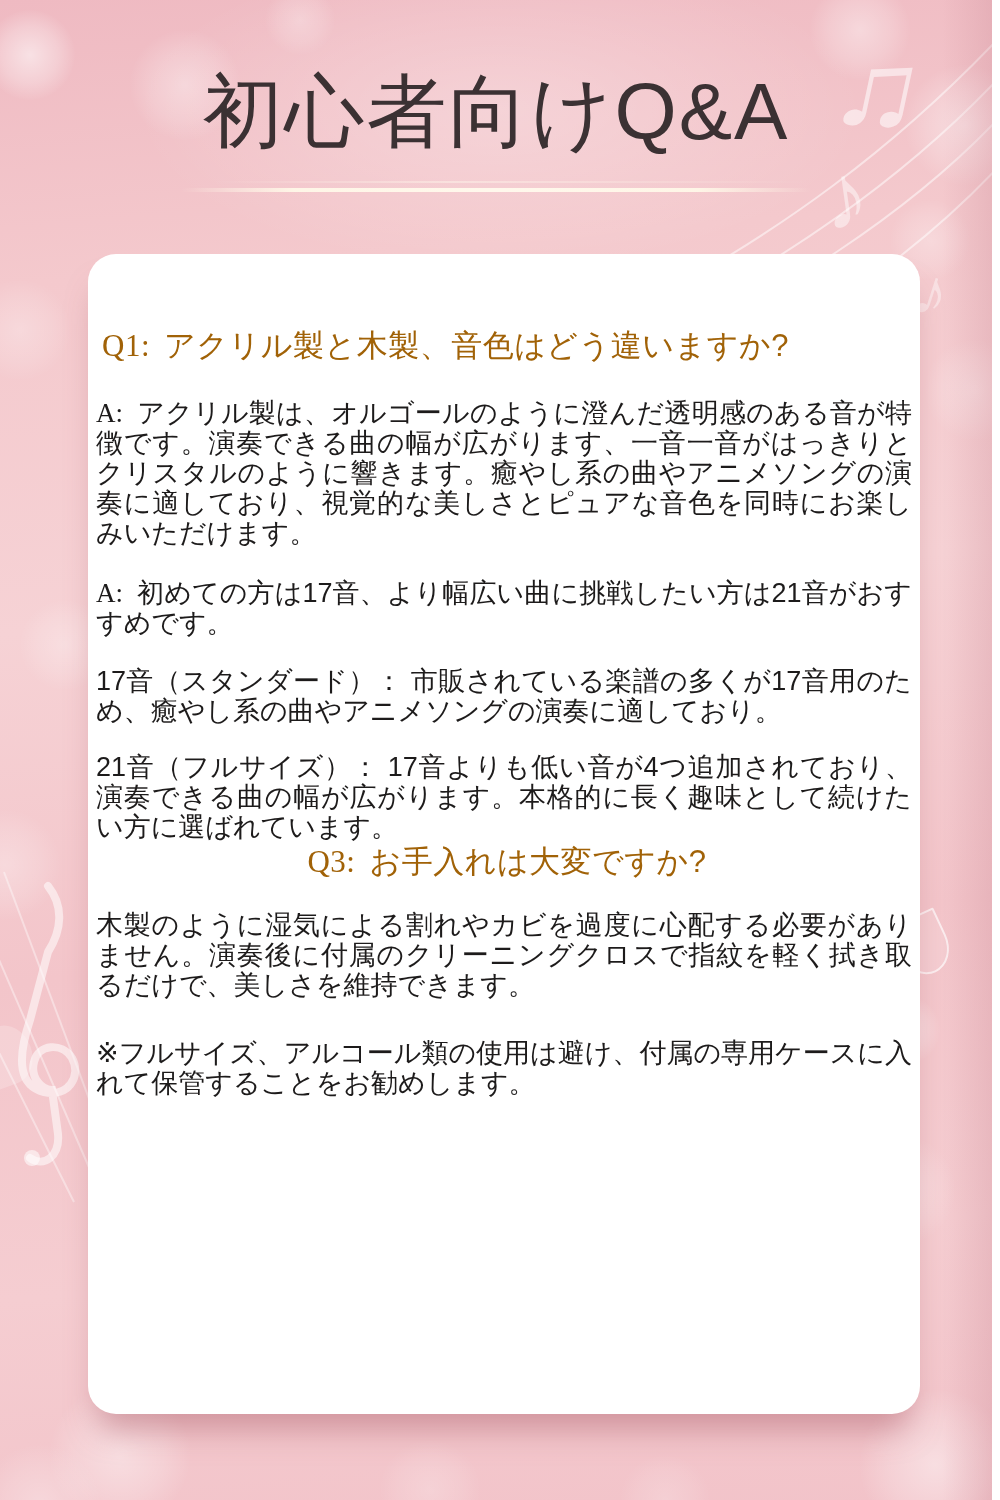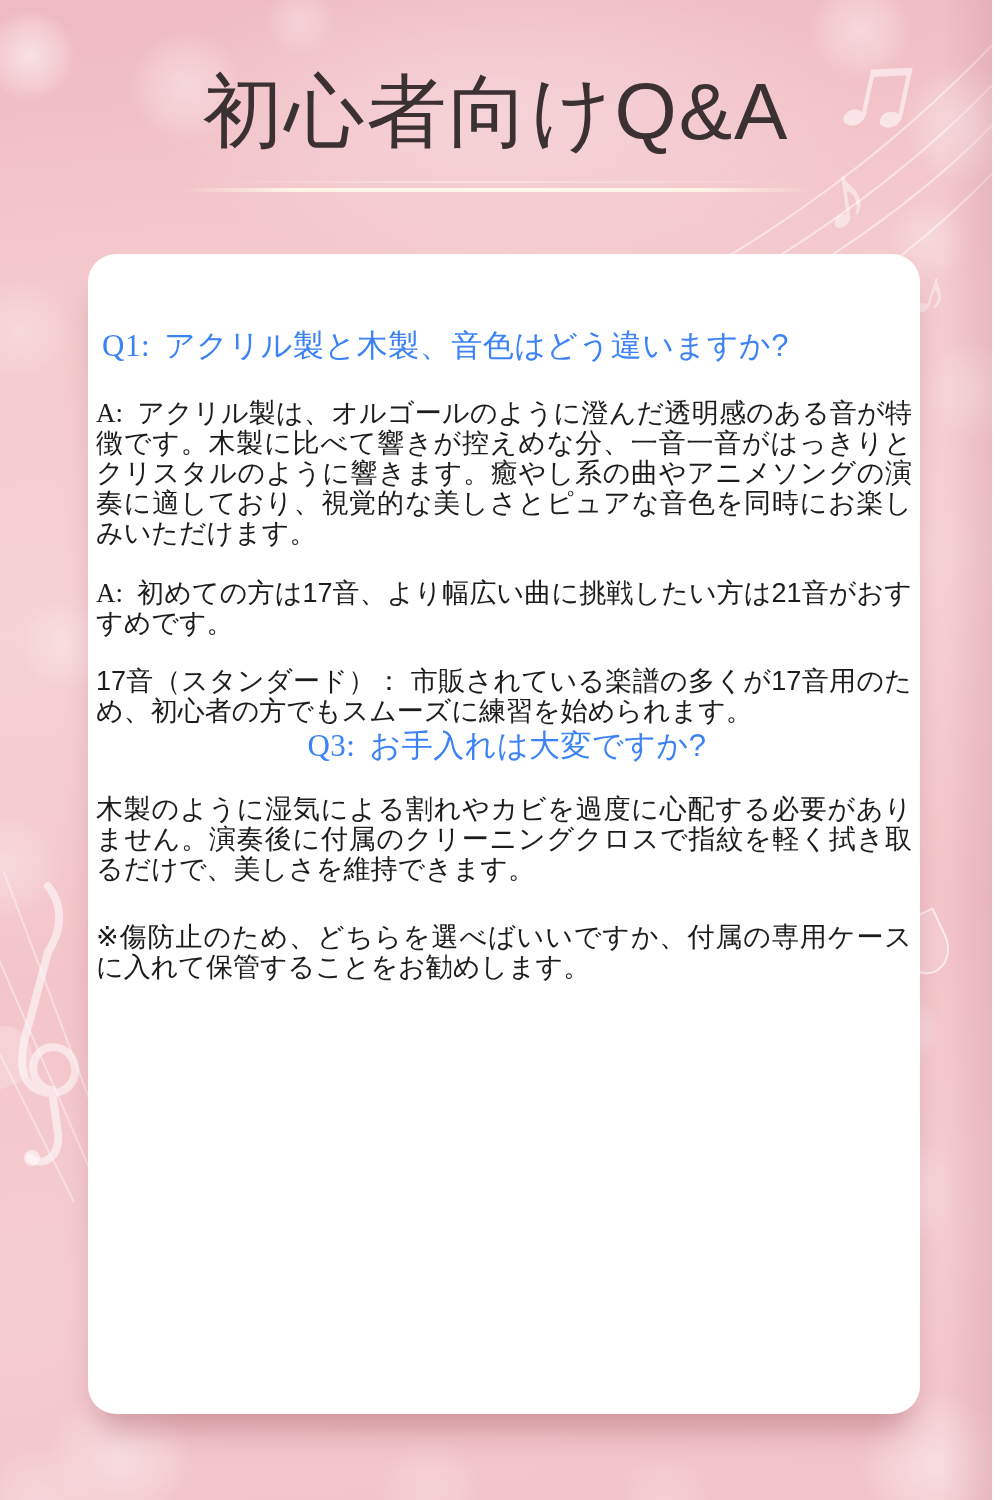--- a/index.html
+++ b/index.html
@@ -28,21 +28,21 @@
   .underline-wrap{position:relative;height:4px;margin-top:20px;}
   .line-main{position:absolute;left:calc(50% - 315px);width:630px;height:4px;border-radius:2px;
      background:linear-gradient(90deg,rgba(255,248,232,0) 0%,rgba(255,248,232,.95) 18%,#fff8ec 50%,rgba(255,248,232,.95) 82%,rgba(255,248,232,0) 100%);}
   .line-faint{position:absolute;top:-7px;left:calc(50% - 285px);width:600px;height:2px;opacity:.45;
      background:linear-gradient(90deg,rgba(255,248,232,0),#fff8ec 40%,rgba(255,248,232,0));}
   
   .card{position:relative;width:816px;height:1088px;margin:62px 0 0 88px;
      padding:72px 8px 0 8px;background:#ffffff;border-radius:28px;
      box-shadow:0 26px 30px -10px rgba(176,99,112,.5);}
   .card h2{margin:0 0 0 6px;font-size:31px;line-height:40px;font-weight:400;
-     color:#3b82f6;letter-spacing:.5px;}
+     color:#a16207;letter-spacing:.5px;}
   .card p{margin:0;font-size:27px;line-height:30px;color:#1d1b1b;
      text-align:justify;letter-spacing:0;}
   .latin{font-family:"Liberation Serif","DejaVu Serif",serif;margin-right:14px;}
   .mtA1{margin-top:32px !important;}
   .mtH2{margin-top:84px;}
   .mtA2{margin-top:30px !important;}
   .mtX1{margin-top:28px !important;}
   .mtX2{margin-top:26px !important;}
   .mtH3{margin-top:88px;text-align:center;}
   .mtA3{margin-top:26px !important;}
@@ -107,28 +107,29 @@
     <div class="underline-wrap">
       <div class="line-faint"></div>
       <div class="line-main"></div>
     </div>
   </header>
 
   <main class="card">
 
     <section>
       <h2><span class="latin">Q1:</span><span>アクリル製と木製、音色はどう違いますか?</span></h2>
-      <p class="mtA1"><span class="latin">A:</span><span>アクリル製は、オルゴールのように澄んだ透明感のある音が特徴です。木製に比べて響きが控えめな分、一音一音がはっきりとクリスタルのように響きます。癒やし系の曲やアニメソングの演奏に適しており、視覚的な美しさとピュアな音色を同時にお楽しみいただけます。</span></p>
+      <p class="mtA1"><span class="latin">A:</span><span>アクリル製は、オルゴールのように澄んだ透明感のある音が特徴です。演奏できる曲の幅が広がります、一音一音がはっきりとクリスタルのように響きます。癒やし系の曲やアニメソングの演奏に適しており、視覚的な美しさとピュアな音色を同時にお楽しみいただけます。</span></p>
     </section>
 
     <section>
       <p class="mtA2"><span class="latin">A:</span><span>初めての方は17音、より幅広い曲に挑戦したい方は21音がおすすめです。</span></p>
-      <p class="mtX1">17音（スタンダード）： 市販されている楽譜の多くが17音用のため、初心者の方でもスムーズに練習を始められます。</p>
+      <p class="mtX1">17音（スタンダード）： 市販されている楽譜の多くが17音用のため、癒やし系の曲やアニメソングの演奏に適しており。</p>
+      <p class="mtX2">21音（フルサイズ）： 17音よりも低い音が4つ追加されており、演奏できる曲の幅が広がります。本格的に長く趣味として続けたい方に選ばれています。</p>
     </section>
 
     <section>
       <h2 class="mtH3"><span class="latin">Q3:</span><span>お手入れは大変ですか?</span></h2>
       <p class="mtX3">木製のように湿気による割れやカビを過度に心配する必要がありません。演奏後に付属のクリーニングクロスで指紋を軽く拭き取るだけで、美しさを維持できます。</p>
-      <p class="mtX4">※傷防止のため、どちらを選べばいいですか、付属の専用ケースに入れて保管することをお勧めします。</p>
+      <p class="mtX4">※フルサイズ、アルコール類の使用は避け、付属の専用ケースに入れて保管することをお勧めします。</p>
     </section>
 
   </main>
 </div>
 
 </body></html>

